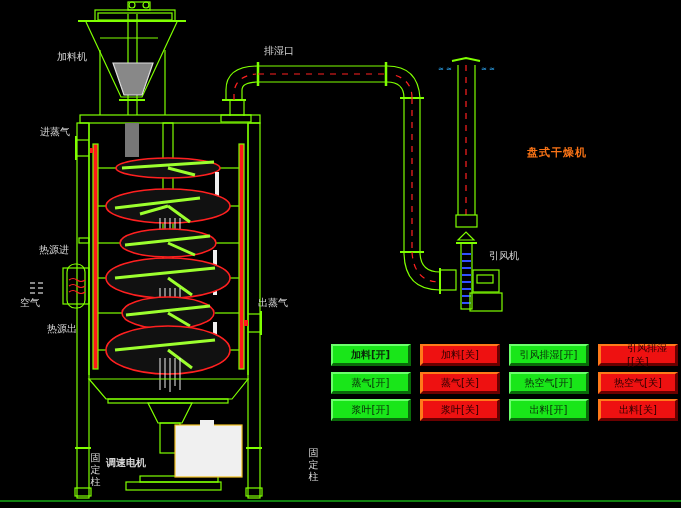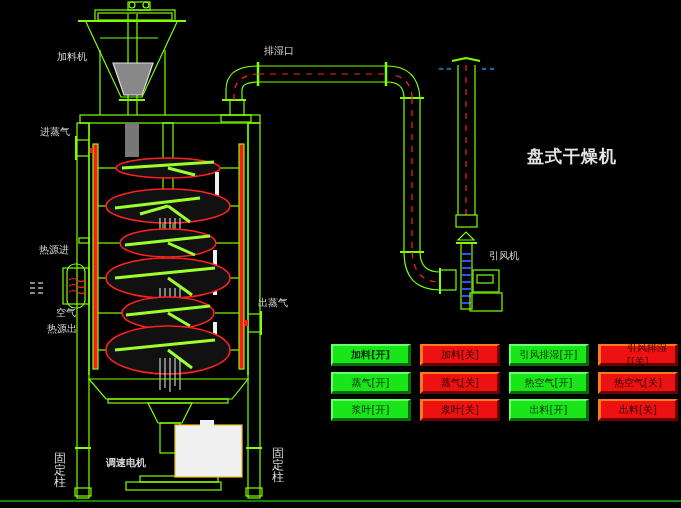--- a/index.html
+++ b/index.html
@@ -1,20 +1,20 @@
 <!DOCTYPE html>
 <html><head>
 <meta charset="utf-8">
 <style>
   html,body{margin:0;padding:0;background:#000;}
   body{width:681px;height:508px;position:relative;overflow:hidden;font-family:"DejaVu Sans",sans-serif;}
   svg.scene{position:absolute;left:0;top:0;}
   .lbl{position:absolute;color:#d8d8d8;font-size:10px;white-space:nowrap;line-height:11px;}
-  .vlbl{position:absolute;color:#d8d8d8;font-size:12px;width:11px;line-height:12px;text-align:center;word-break:break-all;}
-  .title{position:absolute;left:527px;top:145px;color:#e5e5e5;font-size:17px;font-weight:bold;letter-spacing:1px;}
+  .vlbl{position:absolute;color:#d8d8d8;font-size:10px;width:11px;line-height:12px;text-align:center;word-break:break-all;margin-left:36px;}
+  .title{position:absolute;left:527px;top:145px;color:#f97316;font-size:11px;font-weight:bold;letter-spacing:1px;}
   .btn{position:absolute;width:80px;height:22px;box-sizing:border-box;font-size:10px;display:flex;align-items:center;justify-content:center;cursor:pointer;}
   .btn.on{background:#19e619;color:#0a2a0a;border-top:2px solid #6cff6c;border-left:2px solid #6cff6c;border-right:3px solid #0a6a0a;border-bottom:3px solid #0a6a0a;}
   .btn.off{background:#ee1111;color:#2a0000;border-top:2px solid #ff7a1a;border-left:3px solid #ff7a1a;border-right:3px solid #6a0000;border-bottom:3px solid #6a0000;}
 </style>
 </head>
 <body>
 
 <svg class="scene" width="681" height="508">
   <g fill="none" stroke="#7fff00" stroke-width="1.2">
 
@@ -212,21 +212,21 @@
     </g>
   </g>
 </svg>
 
 <div class="title">盘式干燥机</div>
 
 <div class="lbl" style="left:57px;top:51px;">加料机</div>
 <div class="lbl" style="left:40px;top:126px;">进蒸气</div>
 <div class="lbl" style="left:264px;top:45px;">排湿口</div>
 <div class="lbl" style="left:39px;top:244px;">热源进</div>
-<div class="lbl" style="left:20px;top:307px;margin-left:36px;">空气</div>
+<div class="lbl" style="left:20px;top:297px;">空气</div>
 <div class="lbl" style="left:47px;top:323px;">热源出</div>
 <div class="lbl" style="left:258px;top:297px;">出蒸气</div>
 <div class="lbl" style="left:489px;top:250px;">引风机</div>
 <div class="lbl" style="left:106px;top:457px;font-weight:bold;">调速电机</div>
 <div class="vlbl" style="left:54px;top:452px;">固定柱</div>
 <div class="vlbl" style="left:272px;top:447px;">固定柱</div>
 
 <div id="controls">
     <div class="btn on" style="left: 331px; top: 344px; font-weight: bold;">加料[开]</div>
     <div class="btn off" style="left: 420px; top: 344px;">加料[关]</div>

